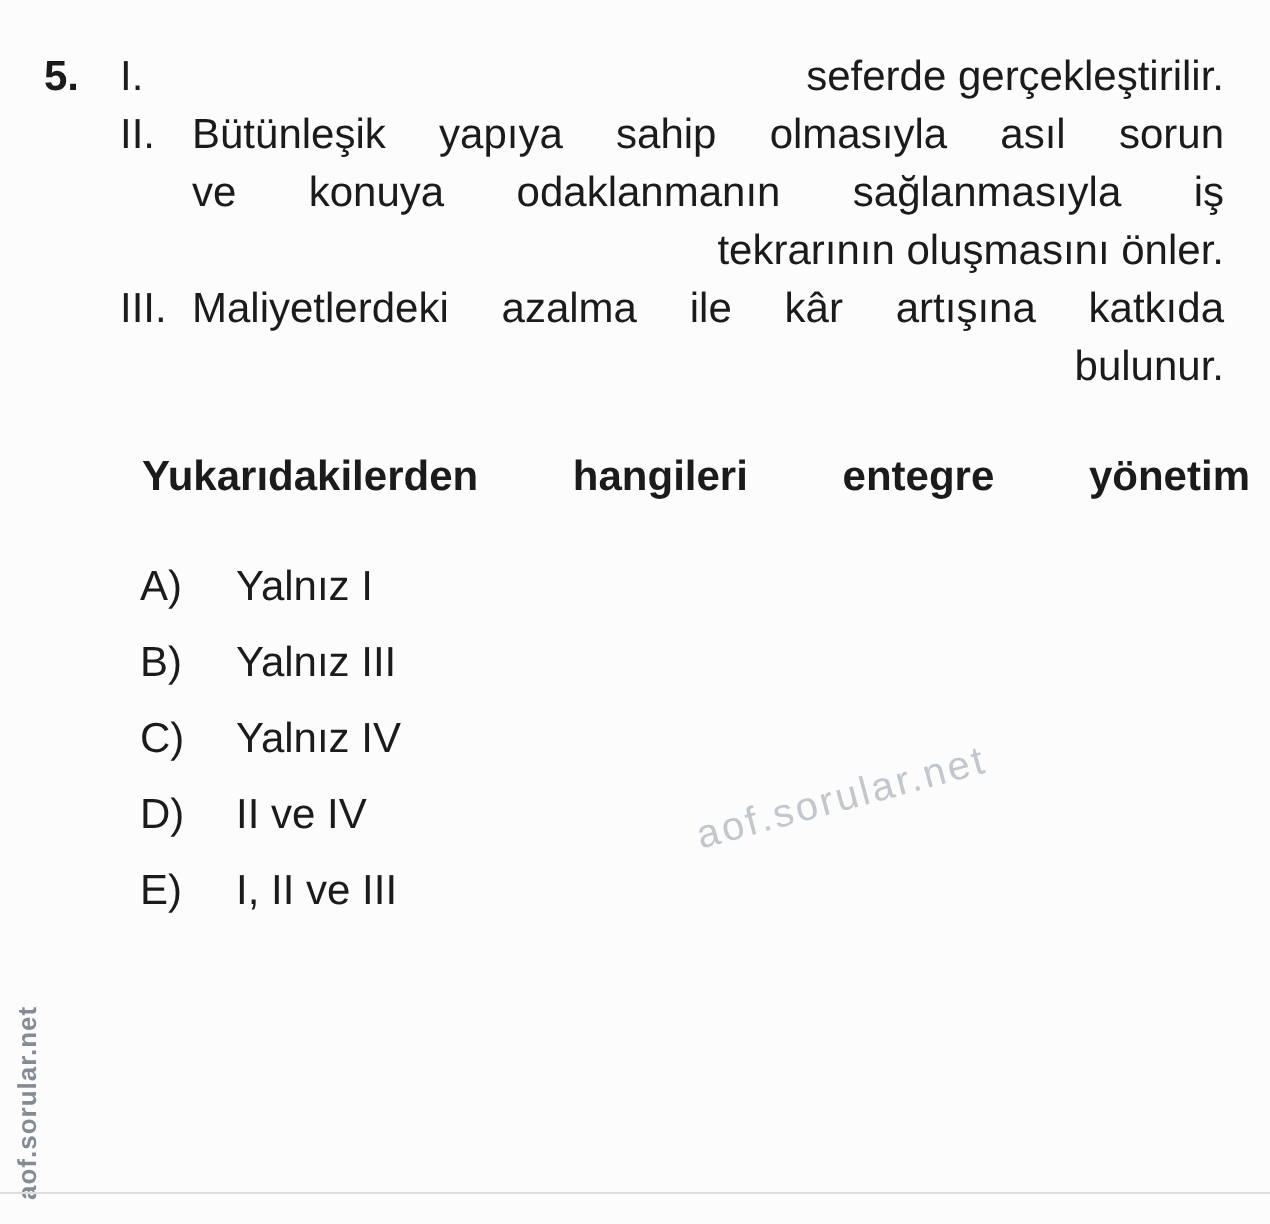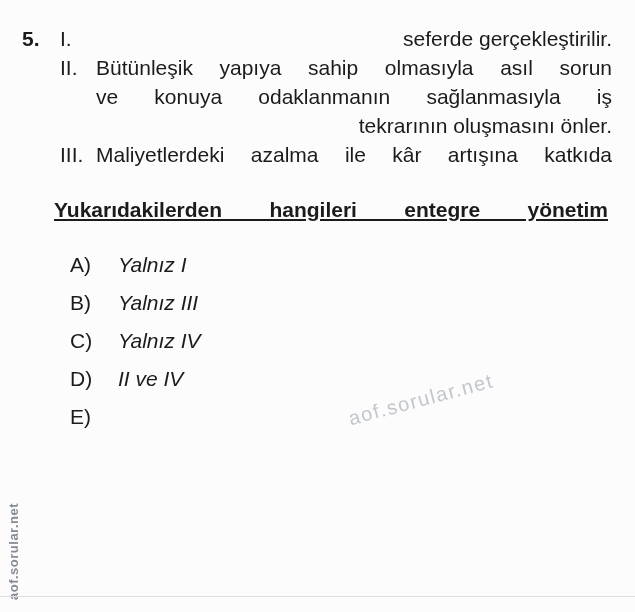--- a/index.html
+++ b/index.html
@@ -25,28 +25,28 @@
   .item-row { display: flex; align-items: flex-start; }
   .numeral {
     width: 36px; flex: 0 0 36px;
     font-size: 21px; line-height: 29px;
   }
   .item-text { flex: 1 1 auto; font-size: 21px; line-height: 29px; }
   .line { text-align: right; }
   .just { text-align: justify; text-align-last: justify; }
 
   .stem {
-    margin-left: 32px; margin-top: 26px; width: 554px;
-    font-size: 21px; font-weight: bold; line-height: 29px; text-decoration: underline;
+    margin-left: 49px; margin-top: 26px; width: 554px;
+    font-size: 21px; font-weight: bold; line-height: 29px;
   }
 
   .options { margin-left: 48px; margin-top: 28px; }
   .opt-row { display: flex; align-items: flex-start; margin-bottom: 12px; }
   .opt-letter { width: 48px; flex: 0 0 48px; font-size: 21px; line-height: 26px; }
-  .opt-text { font-size: 21px; line-height: 26px; font-style: italic; }
+  .opt-text { font-size: 21px; line-height: 26px; }
 
   .wm-diagonal {
     position: absolute; left: 346px; top: 408px;
     font-size: 20px; letter-spacing: 1.5px;
     color: #c2c6cd;
     transform: rotate(-15deg);
     transform-origin: 0 0;
     white-space: nowrap;
     user-select: none;
   }
@@ -90,20 +90,21 @@
             <div class="line just">Bütünleşik yapıya sahip olmasıyla asıl sorun</div>
             <div class="line just">ve konuya odaklanmanın sağlanmasıyla iş</div>
             <div class="line">tekrarının oluşmasını önler.</div>
           </div>
         </div>
 
         <div class="item-row">
           <div class="numeral">III.</div>
           <div class="item-text">
             <div class="line just">Maliyetlerdeki azalma ile kâr artışına katkıda</div>
+            <div class="line">bulunur.</div>
           </div>
         </div>
 
 
       </div>
     </div>
 
     <div class="stem">
       <div class="line just">Yukarıdakilerden hangileri entegre yönetim</div>
     </div>
@@ -125,20 +126,21 @@
         <div class="opt-text">Yalnız IV</div>
       </div>
 
       <div class="opt-row">
         <div class="opt-letter">D)</div>
         <div class="opt-text">II ve IV</div>
       </div>
 
       <div class="opt-row">
         <div class="opt-letter">E)</div>
+        <div class="opt-text">I, II ve III</div>
       </div>
 
     </div>
 
   </div>
 
   <div class="wm-diagonal">aof.sorular.net</div>
   <div class="wm-side">aof.sorular.net</div>
   <div class="bottom-rule"></div>
 

